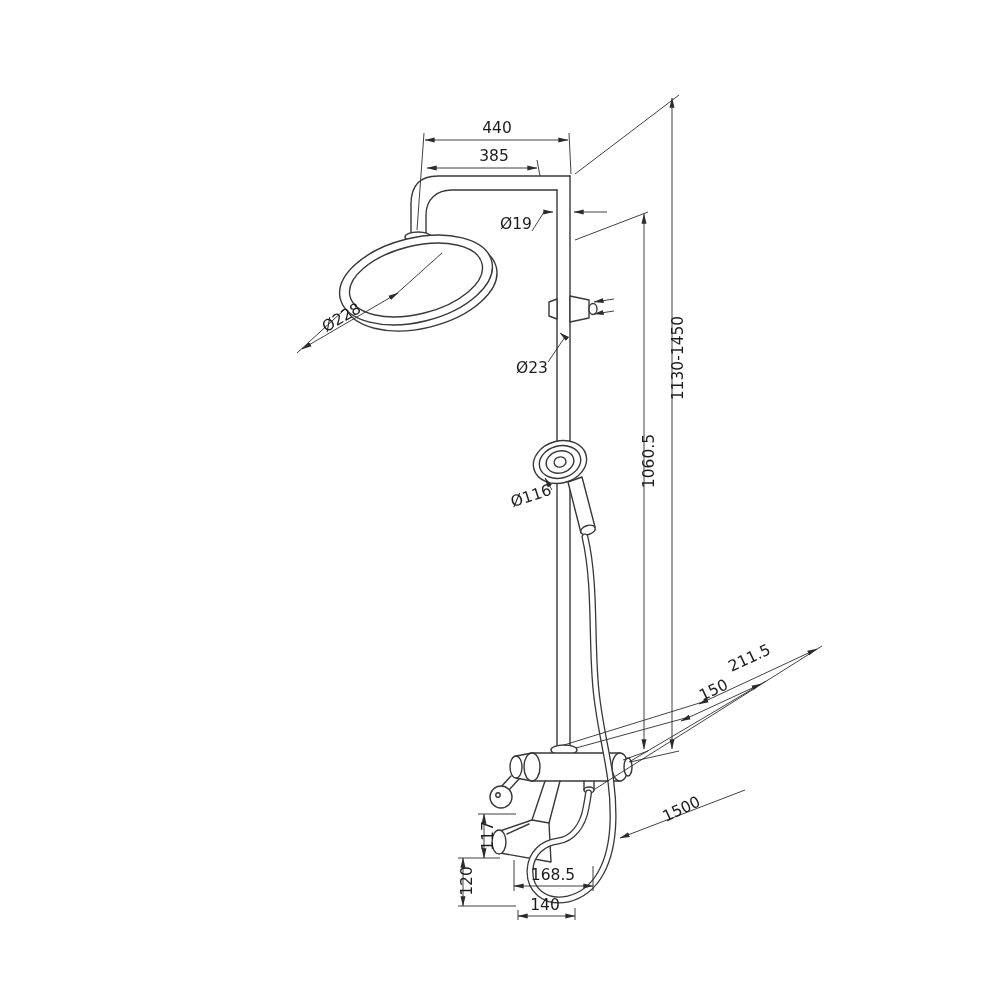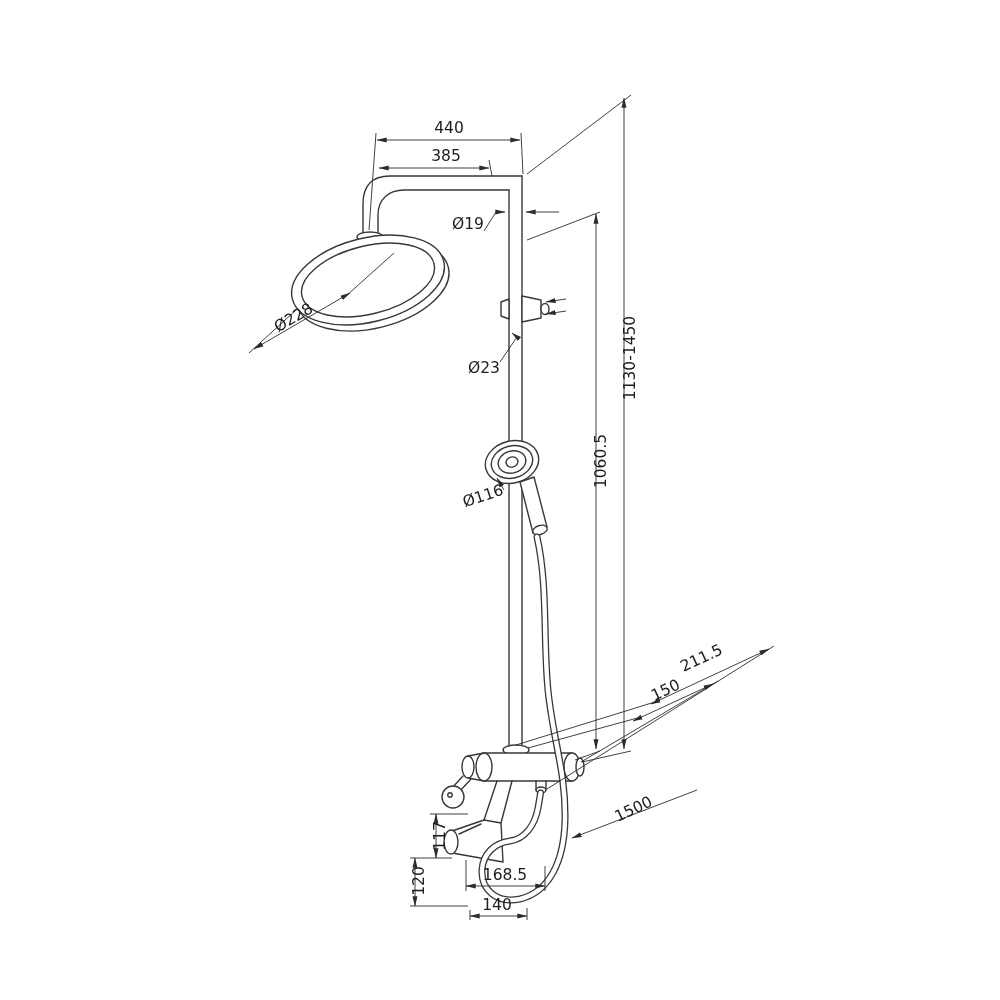--- a/index.html
+++ b/index.html
@@ -1,18 +1,19 @@
 <!DOCTYPE html>
 <html><head>
 <meta charset="utf-8">
 <style>
   html,body{margin:0;padding:0;background:#ffffff;}
   .canvas{
     width:836px;height:1000px;background:#ffffff;position:relative;overflow:hidden;
     font-family:"DejaVu Sans", sans-serif;
+    padding-left:48px;
   }
   svg{display:block;}
   svg text{
     font-family:"DejaVu Sans", sans-serif;
     font-size:15.5px;
     fill:#1c1c1c;
   }
   .part{stroke:#383838;stroke-width:1.4;fill:none;stroke-linecap:round;stroke-linejoin:round;}
   .dim{stroke:#2b2b2b;stroke-width:0.9;fill:none;}
   .tube{fill:none;stroke:#383838;stroke-width:7;stroke-linecap:round;}

